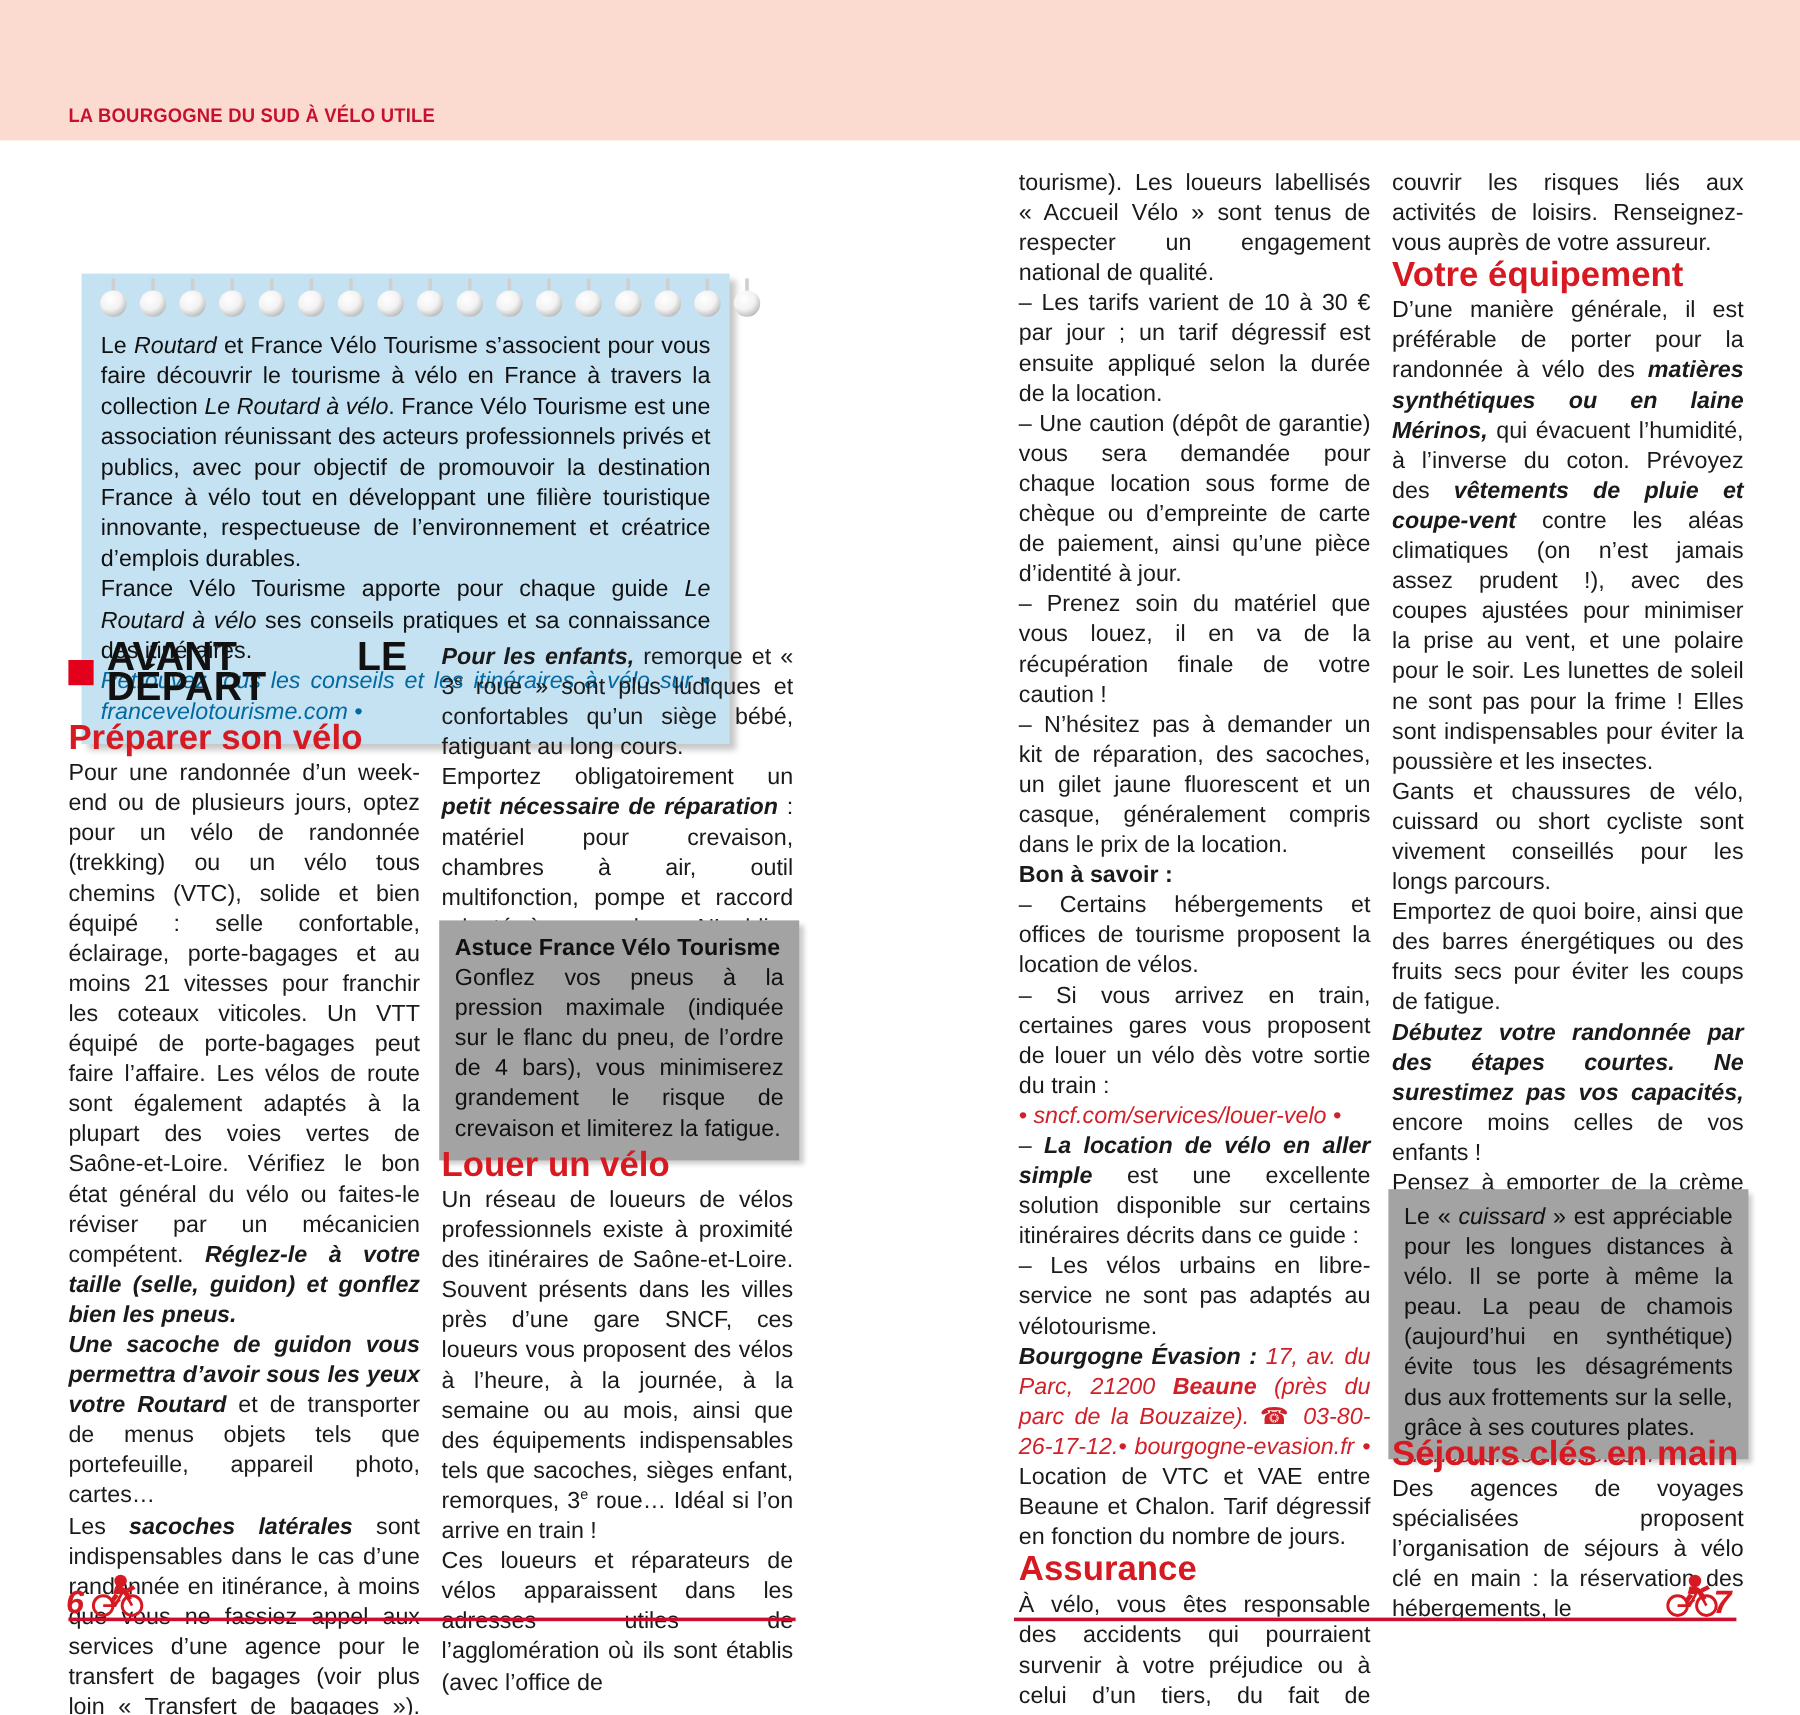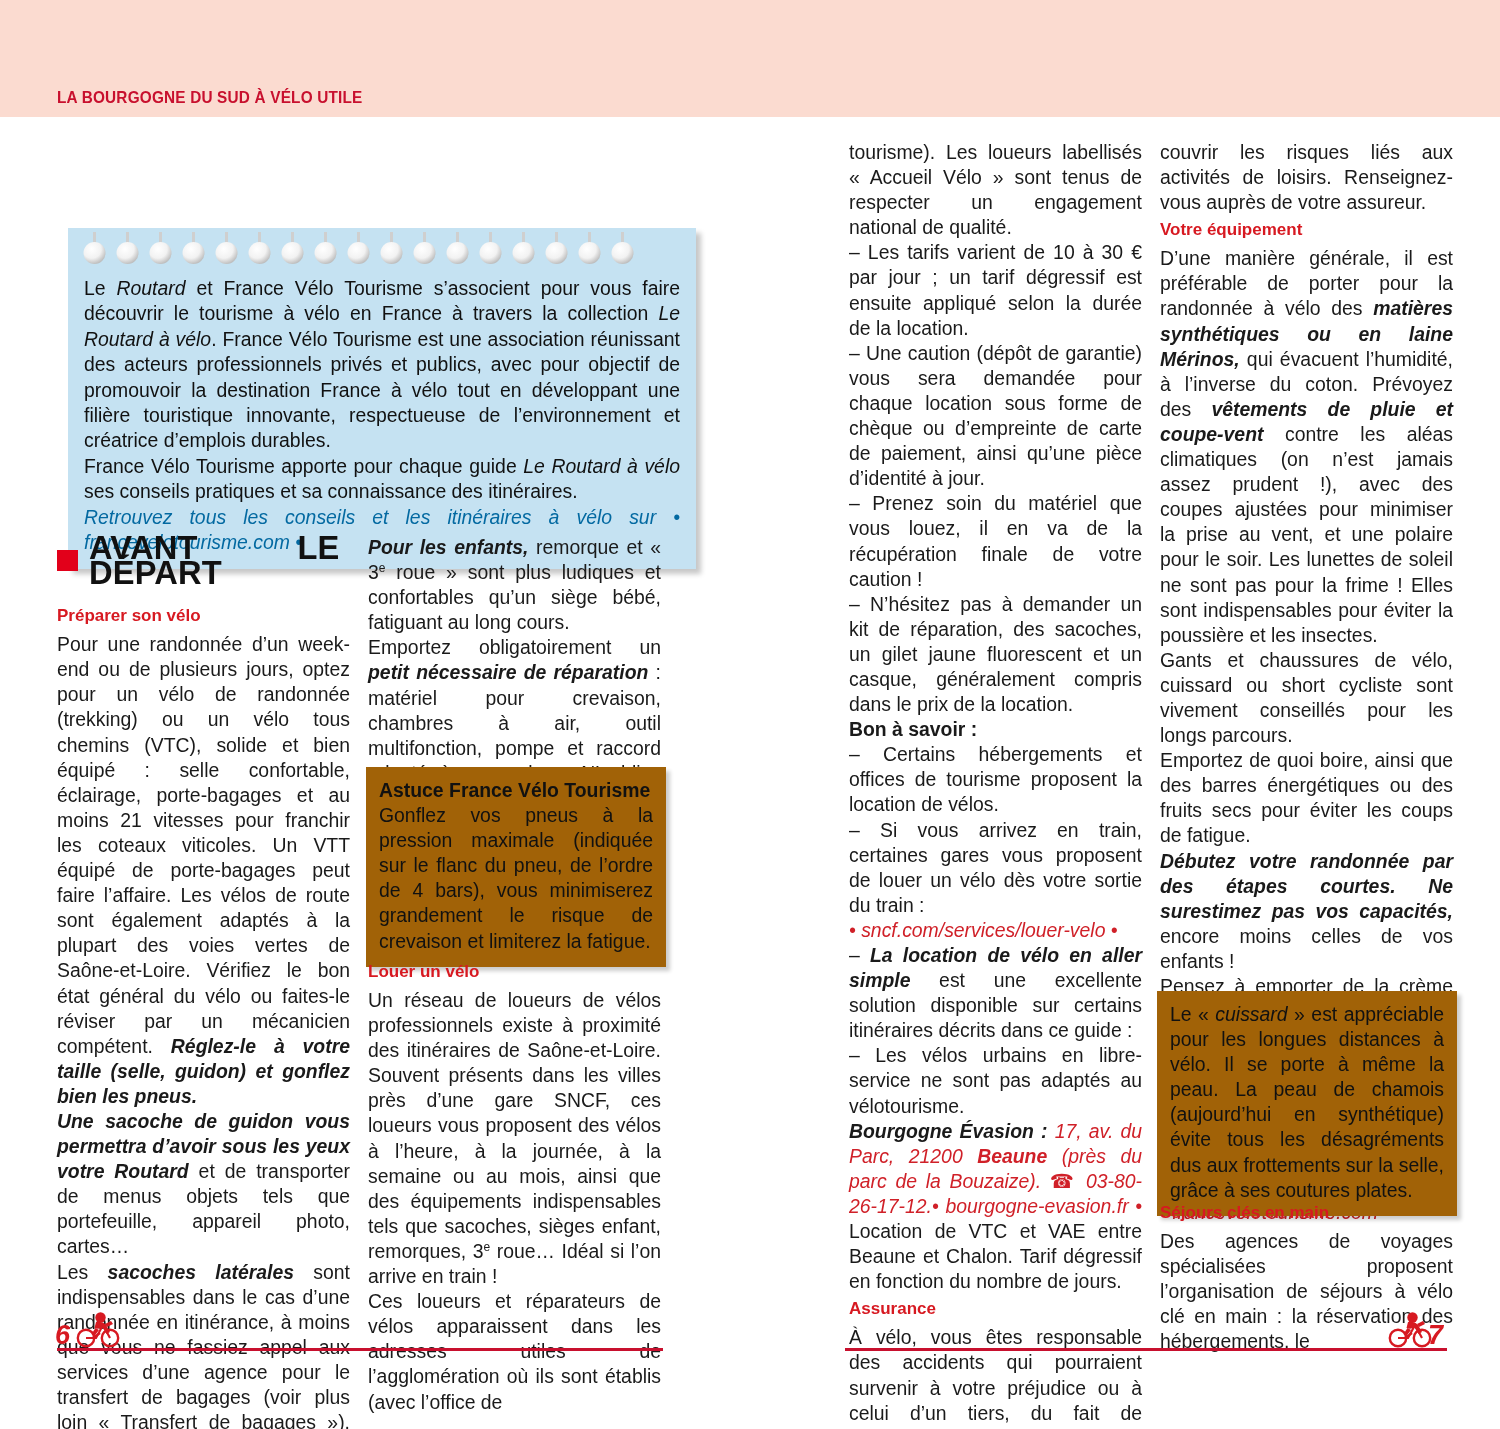--- a/index.html
+++ b/index.html
@@ -52,21 +52,21 @@
     text-align:center;
     color:#d71921;
     font-size:41px;line-height:43px;
     font-weight:bold;
     letter-spacing:.3px;
   }
   .main-title .l2{display:block;}
 
   
   .intro-box{
-    position:absolute;left:68px;top:228px;width:628px;
+    position:absolute;left:68px;top:228px;width:540px;
     background:#c5e2f2;
     box-shadow:5px 5px 5px rgba(0,0,0,.22);
     padding:48px 16px 14px 16px;
     box-sizing:border-box;
     font-size:19.4px;line-height:25.4px;
     text-align:justify;
     color:#111;
   }
   .spiral{
     position:absolute;left:0;top:0;width:592px;height:46px;
@@ -82,40 +82,40 @@
     letter-spacing:.2px;
     margin:0 0 16px 0;
   }
   .sec-main .sq{
     width:21px;height:21px;background:#e2001a;display:inline-block;flex:0 0 auto;
   }
   .sec-main span.txt{transform:scaleX(.96);transform-origin:left center;}
 
   h3.red{
     color:#d71921;
-    font-size:17px;line-height:29px;
+    font-size:29px;line-height:29px;
     font-weight:bold;
     margin:0 0 2px 0;
     text-align:left;
     letter-spacing:0;
   }
   h3.red.tight{margin-top:12px;}
   .sp-before{margin-top:19px;}
 
   b,strong{font-weight:bold;}
   .bi{font-weight:bold;font-style:italic;}
   .it{font-style:italic;}
   .red{color:#d02028;}
   .redi{color:#d02028;font-style:italic;}
   .redbi{color:#d02028;font-weight:bold;font-style:italic;}
   sup{font-size:.62em;vertical-align:super;line-height:0;}
 
   
   .tipbox{
-    background:#a16207;
+    background:#a3a3a3;
     box-shadow:4px 4px 4px rgba(0,0,0,.2);
     padding:11px 13px 13px 13px;
     box-sizing:border-box;
     font-size:19.4px;line-height:25.1px;
     text-align:justify;
     color:#111;
   }
   .tipbox .tt{font-weight:bold;display:block;margin-bottom:0;}
 
   #tip1{position:absolute;left:366px;top:767px;width:300px;}

